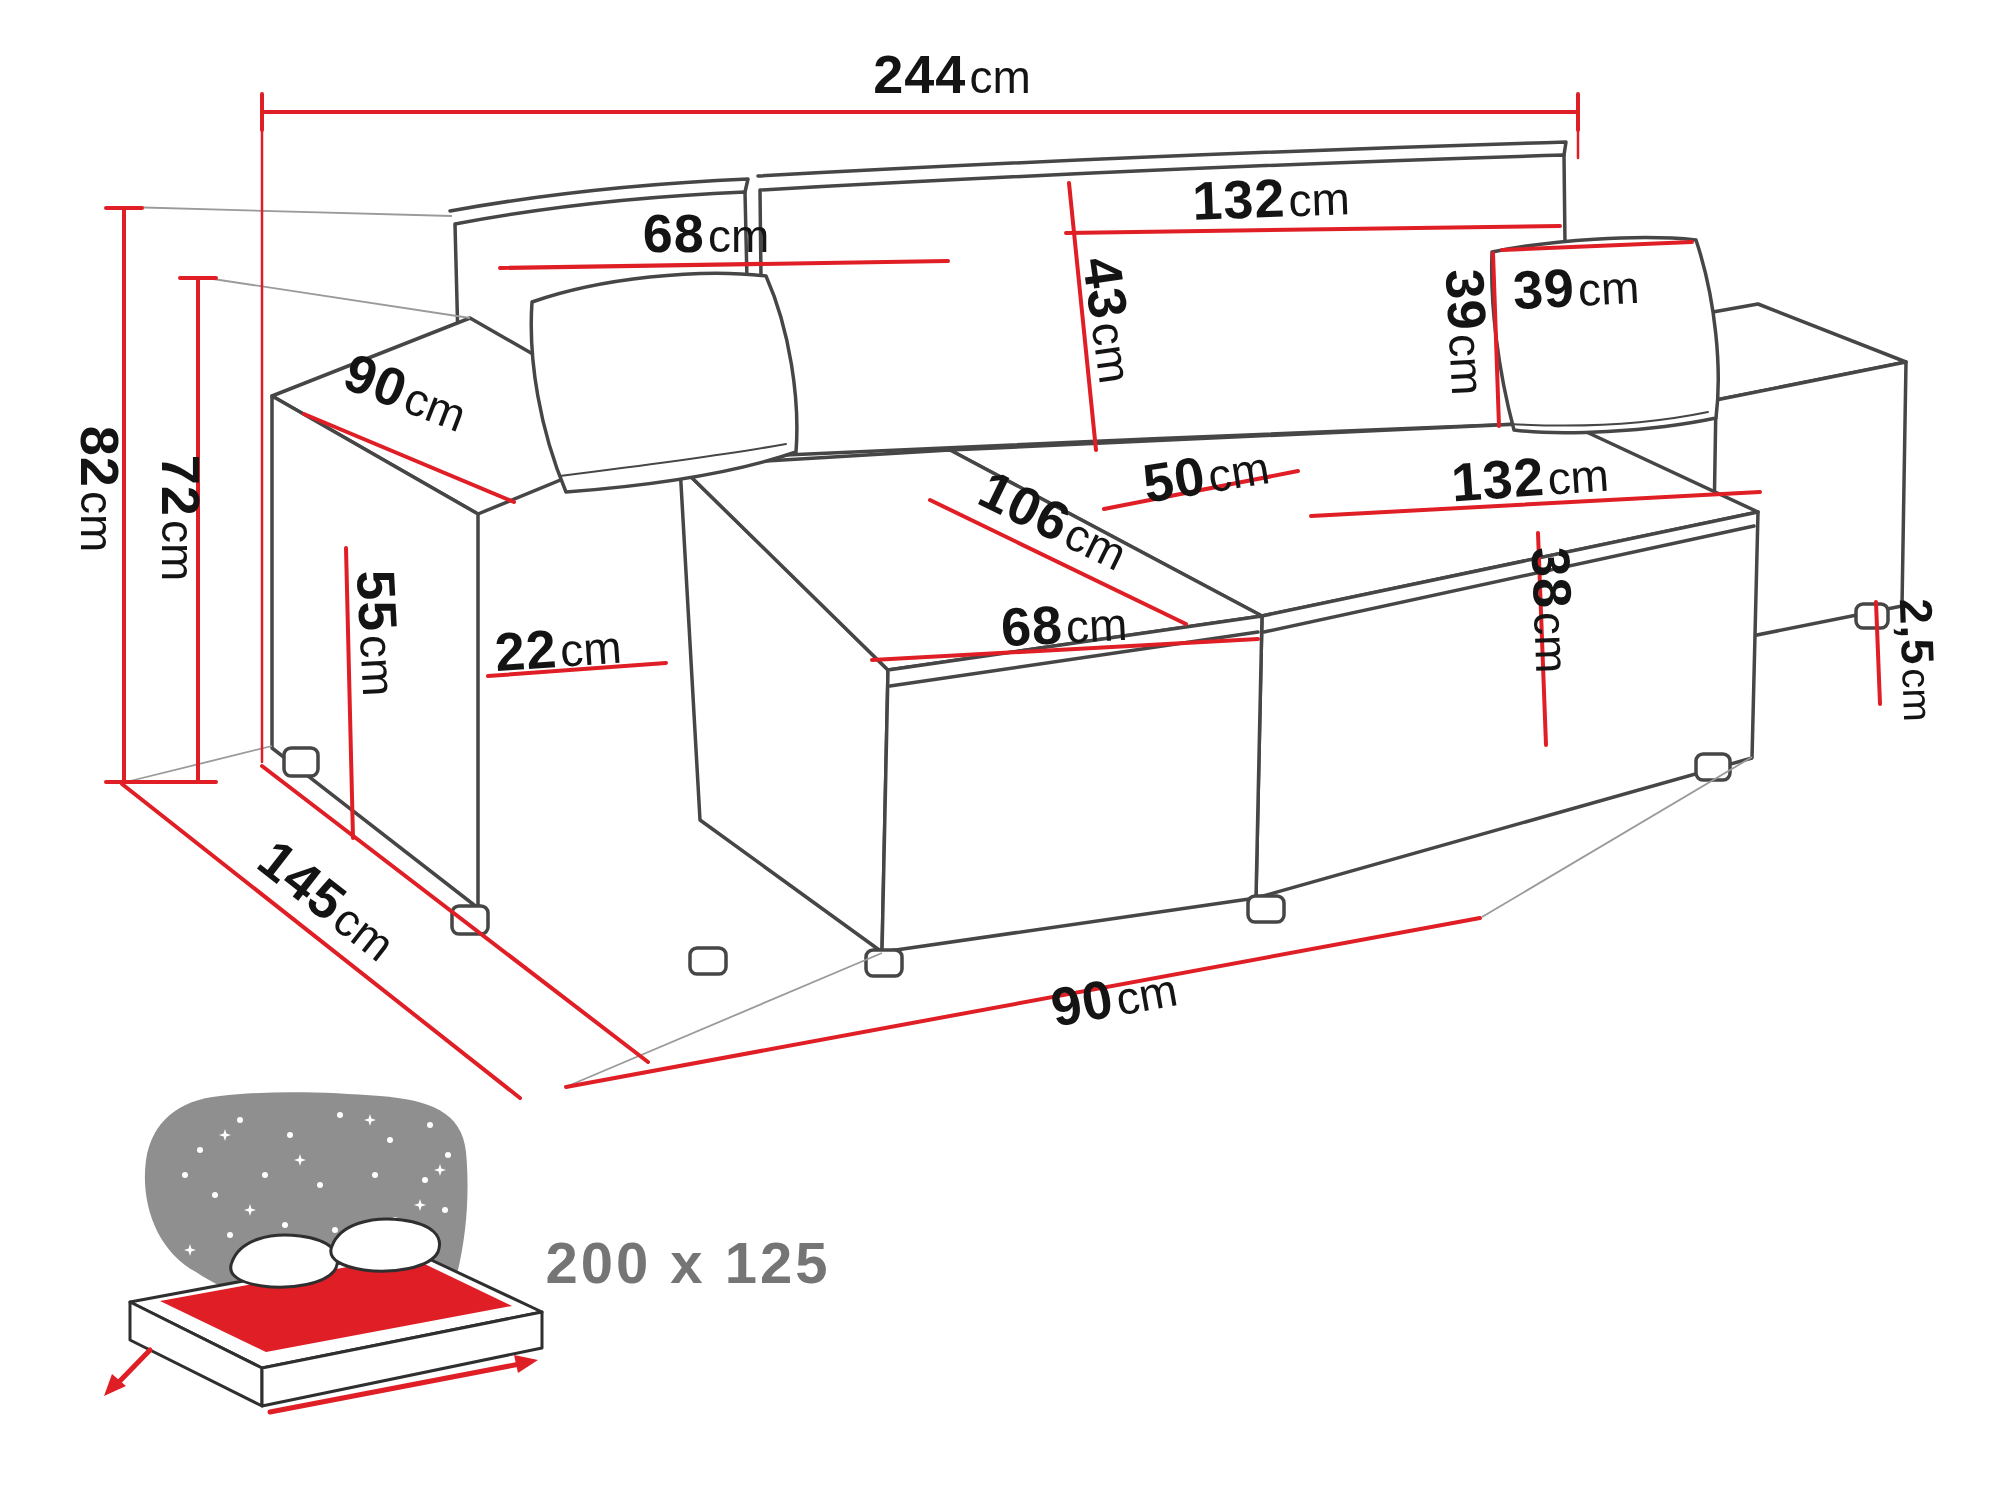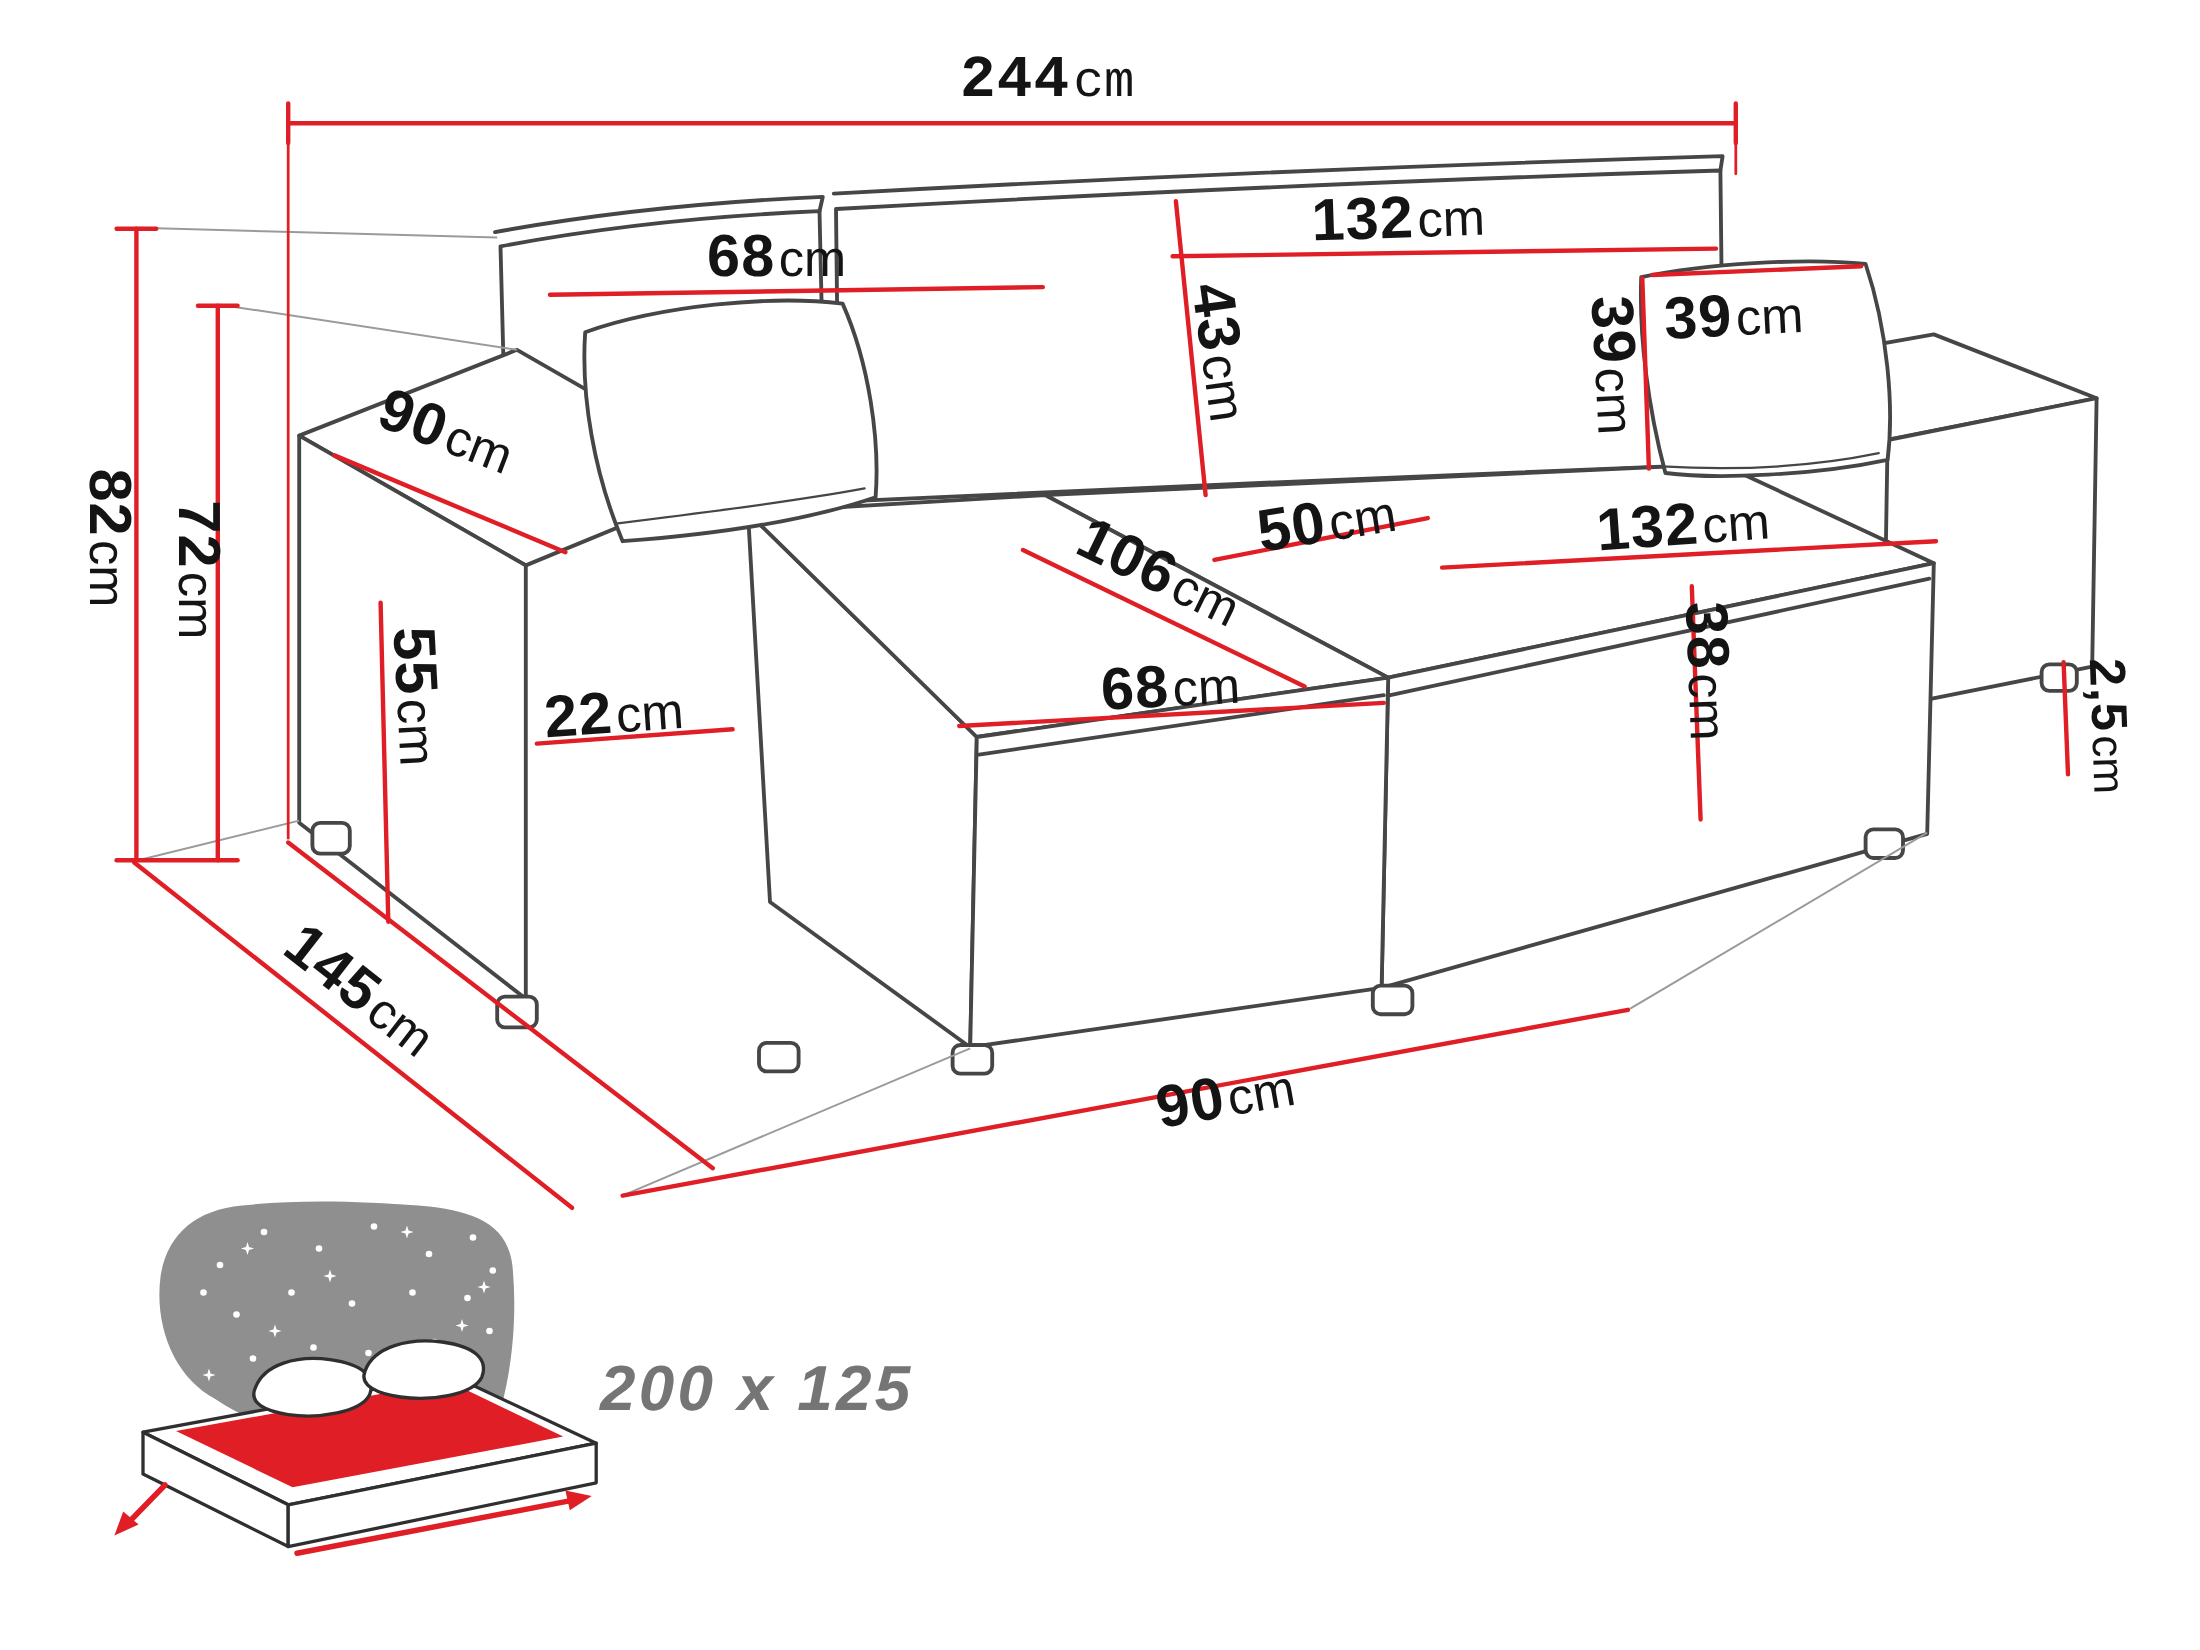--- a/index.html
+++ b/index.html
@@ -4,21 +4,21 @@
 <style>
   html,body{margin:0;padding:0;background:#ffffff;}
   body{width:2000px;height:1500px;font-family:"Liberation Sans",sans-serif;overflow:hidden;}
   .canvas{position:relative;width:2000px;height:1500px;background:#fff;}
   .canvas > svg{position:absolute;left:0;top:0;}
   
   .dim{position:absolute;white-space:nowrap;color:#141414;line-height:1;}
   .dim .num{font-weight:700;font-size:54px;letter-spacing:1px;}
   .dim .unit{font-weight:400;font-size:46px;margin-left:3px;}
   .sleep-label{position:absolute;left:688px;top:1262px;transform:translate(-50%,-50%);
-    font-size:58px;font-weight:700;color:#757575;letter-spacing:3px;white-space:nowrap;font-style:italic;}
+    font-size:58px;font-weight:700;color:#757575;letter-spacing:3px;white-space:nowrap;}
 </style>
 </head>
 <body>
 
 <div class="canvas">
 
   <svg width="2000" height="1500" viewBox="0 0 2000 1500">
 
     <g fill="#ffffff" stroke="#464646" stroke-width="3.5" stroke-linejoin="round" stroke-linecap="round">
 
@@ -173,21 +173,21 @@
       <g stroke="#e01e25" stroke-width="5" fill="#e01e25" stroke-linecap="round">
         <line x1="150" y1="1350" x2="116" y2="1385"></line>
         <path stroke="none" d="M104,1396 L112,1374 L126,1386 Z"></path>
         <line x1="270" y1="1412" x2="520" y2="1364"></line>
         <path stroke="none" d="M538,1360 L518,1373 L514,1355 Z"></path>
       </g>
     </g>
   </svg>
 
   <div id="labels">
-      <div class="dim" style="left: 952px; top: 74px; transform: translate(-50%, -50%) rotate(0deg); font-family: Liberation Mono, monospace;"><span class="num" style="font-size: 54px;">244</span><span class="unit" style="font-size: 46px;">cm</span></div>
+      <div class="dim" style="left: 952px; top: 74px; transform: translate(-50%, -50%) rotate(0deg);"><span class="num" style="font-size: 54px;">244</span><span class="unit" style="font-size: 46px;">cm</span></div>
       <div class="dim" style="left: 706px; top: 233px; transform: translate(-50%, -50%) rotate(0deg);"><span class="num" style="font-size: 54px;">68</span><span class="unit" style="font-size: 46px;">cm</span></div>
       <div class="dim" style="left: 1271px; top: 198px; transform: translate(-50%, -50%) rotate(-2deg);"><span class="num" style="font-size: 54px;">132</span><span class="unit" style="font-size: 46px;">cm</span></div>
       <div class="dim" style="left: 1110px; top: 320px; transform: translate(-50%, -50%) rotate(82deg);"><span class="num" style="font-size: 54px;">43</span><span class="unit" style="font-size: 46px;">cm</span></div>
       <div class="dim" style="left: 1468px; top: 332px; transform: translate(-50%, -50%) rotate(87deg);"><span class="num" style="font-size: 54px;">39</span><span class="unit" style="font-size: 46px;">cm</span></div>
       <div class="dim" style="left: 1576px; top: 287px; transform: translate(-50%, -50%) rotate(-3deg);"><span class="num" style="font-size: 54px;">39</span><span class="unit" style="font-size: 46px;">cm</span></div>
       <div class="dim" style="left: 406px; top: 392px; transform: translate(-50%, -50%) rotate(21deg);"><span class="num" style="font-size: 54px;">90</span><span class="unit" style="font-size: 46px;">cm</span></div>
       <div class="dim" style="left: 1206px; top: 474px; transform: translate(-50%, -50%) rotate(-9deg);"><span class="num" style="font-size: 54px;">50</span><span class="unit" style="font-size: 46px;">cm</span></div>
       <div class="dim" style="left: 1054px; top: 520px; transform: translate(-50%, -50%) rotate(26deg);"><span class="num" style="font-size: 54px;">106</span><span class="unit" style="font-size: 46px;">cm</span></div>
       <div class="dim" style="left: 1530px; top: 477px; transform: translate(-50%, -50%) rotate(-4deg);"><span class="num" style="font-size: 54px;">132</span><span class="unit" style="font-size: 46px;">cm</span></div>
       <div class="dim" style="left: 379px; top: 633px; transform: translate(-50%, -50%) rotate(87deg);"><span class="num" style="font-size: 54px;">55</span><span class="unit" style="font-size: 46px;">cm</span></div>

